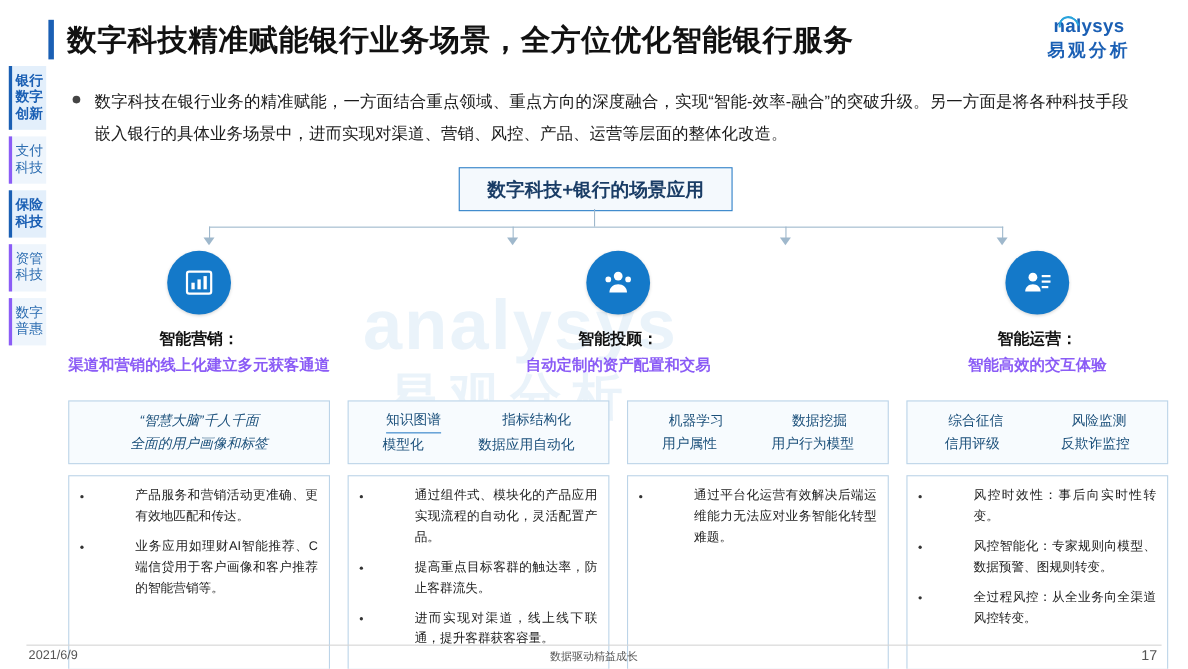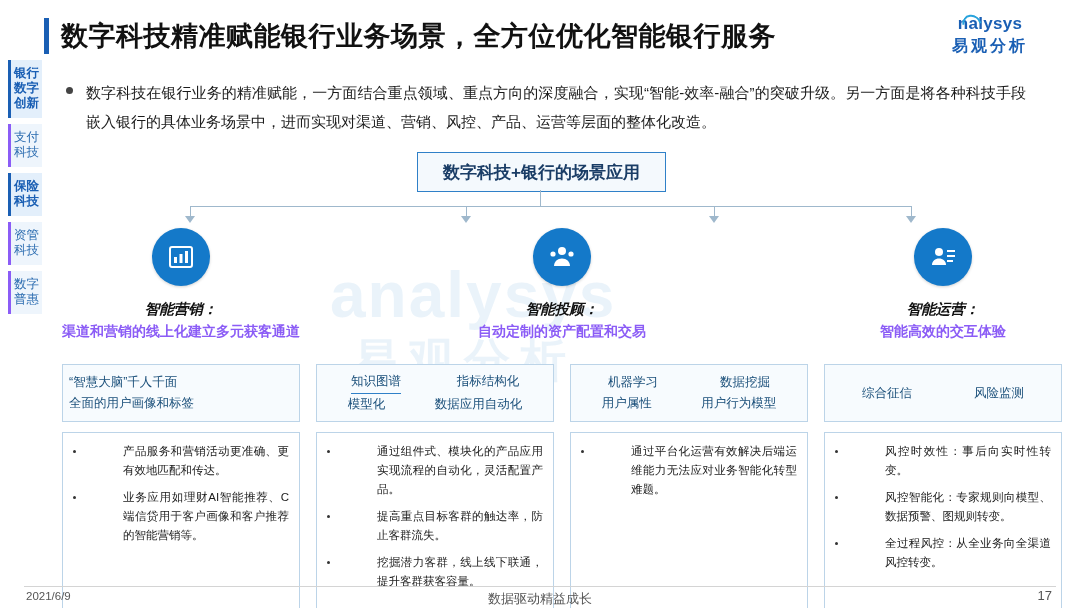--- a/index.html
+++ b/index.html
@@ -208,21 +208,20 @@
     justify-content: center;
     box-shadow: 0 1px 3px rgba(0,0,0,0.18);
   }
   .col-head {
     margin-top: 12px;
     font-size: 14.5px;
     font-weight: bold;
     color: #111;
     text-align: center;
     line-height: 22px;
-    font-style: italic;
   }
   .col-sub {
     font-size: 14px;
     font-weight: bold;
     color: #8b5cf6;
     text-align: left;
     line-height: 22px;
     white-space: nowrap;
   }
 
@@ -249,21 +248,22 @@
   }
   .tagline {
     display: flex;
     width: 100%;
     justify-content: space-around;
     font-size: 12.5px;
     color: #1a4f7a;
     line-height: 21px;
   }
   .tagline.single {
-    justify-content: flex-start;
+    justify-content: center;
+    font-style: italic;
   }
   .tag-underline {
     border-bottom: 1px solid #2f80c8;
     padding-bottom: 1px;
   }
 
   
   .detailrow {
     position: absolute;
     left: 62px;
@@ -315,21 +315,21 @@
     top: 590px;
     font-size: 11.5px;
     color: #555;
   }
   .footer-center {
     position: absolute;
     left: 0;
     top: 590px;
     width: 1080px;
     text-align: center;
-    font-size: 13px;
+    font-size: 10px;
     color: #555;
     font-family: Liberation Mono, monospace;
   }
   .footer-page {
     position: absolute;
     right: 28px;
     top: 588px;
     font-size: 13px;
     color: #555;
   }
@@ -457,20 +457,24 @@
         <span>用户属性</span>
         <span>用户行为模型</span>
       </div>
     </div>
 
     <div class="tagbox">
       <div class="tagline">
         <span>综合征信</span>
         <span>风险监测</span>
       </div>
+      <div class="tagline">
+        <span>信用评级</span>
+        <span>反欺诈监控</span>
+      </div>
     </div>
 
   </div>
 
   <div class="detailrow">
 
     <div class="detailbox">
       <div class="dl-item">
         <div class="dl-dot"></div>
         <div class="dl-text">产品服务和营销活动更准确、更有效地匹配和传达。</div>
@@ -485,21 +489,21 @@
       <div class="dl-item">
         <div class="dl-dot"></div>
         <div class="dl-text">通过组件式、模块化的产品应用实现流程的自动化，灵活配置产品。</div>
       </div>
       <div class="dl-item">
         <div class="dl-dot"></div>
         <div class="dl-text">提高重点目标客群的触达率，防止客群流失。</div>
       </div>
       <div class="dl-item">
         <div class="dl-dot"></div>
-        <div class="dl-text">挖掘潜力客群，线上线下联通，提升客群获客容量。</div>
+        <div class="dl-text">进而实现对渠道，线上线下联通，提升客群获客容量。</div>
       </div>
     </div>
 
     <div class="detailbox">
       <div class="dl-item">
         <div class="dl-dot"></div>
         <div class="dl-text">通过平台化运营有效解决后端运维能力无法应对业务智能化转型难题。</div>
       </div>
     </div>
 

